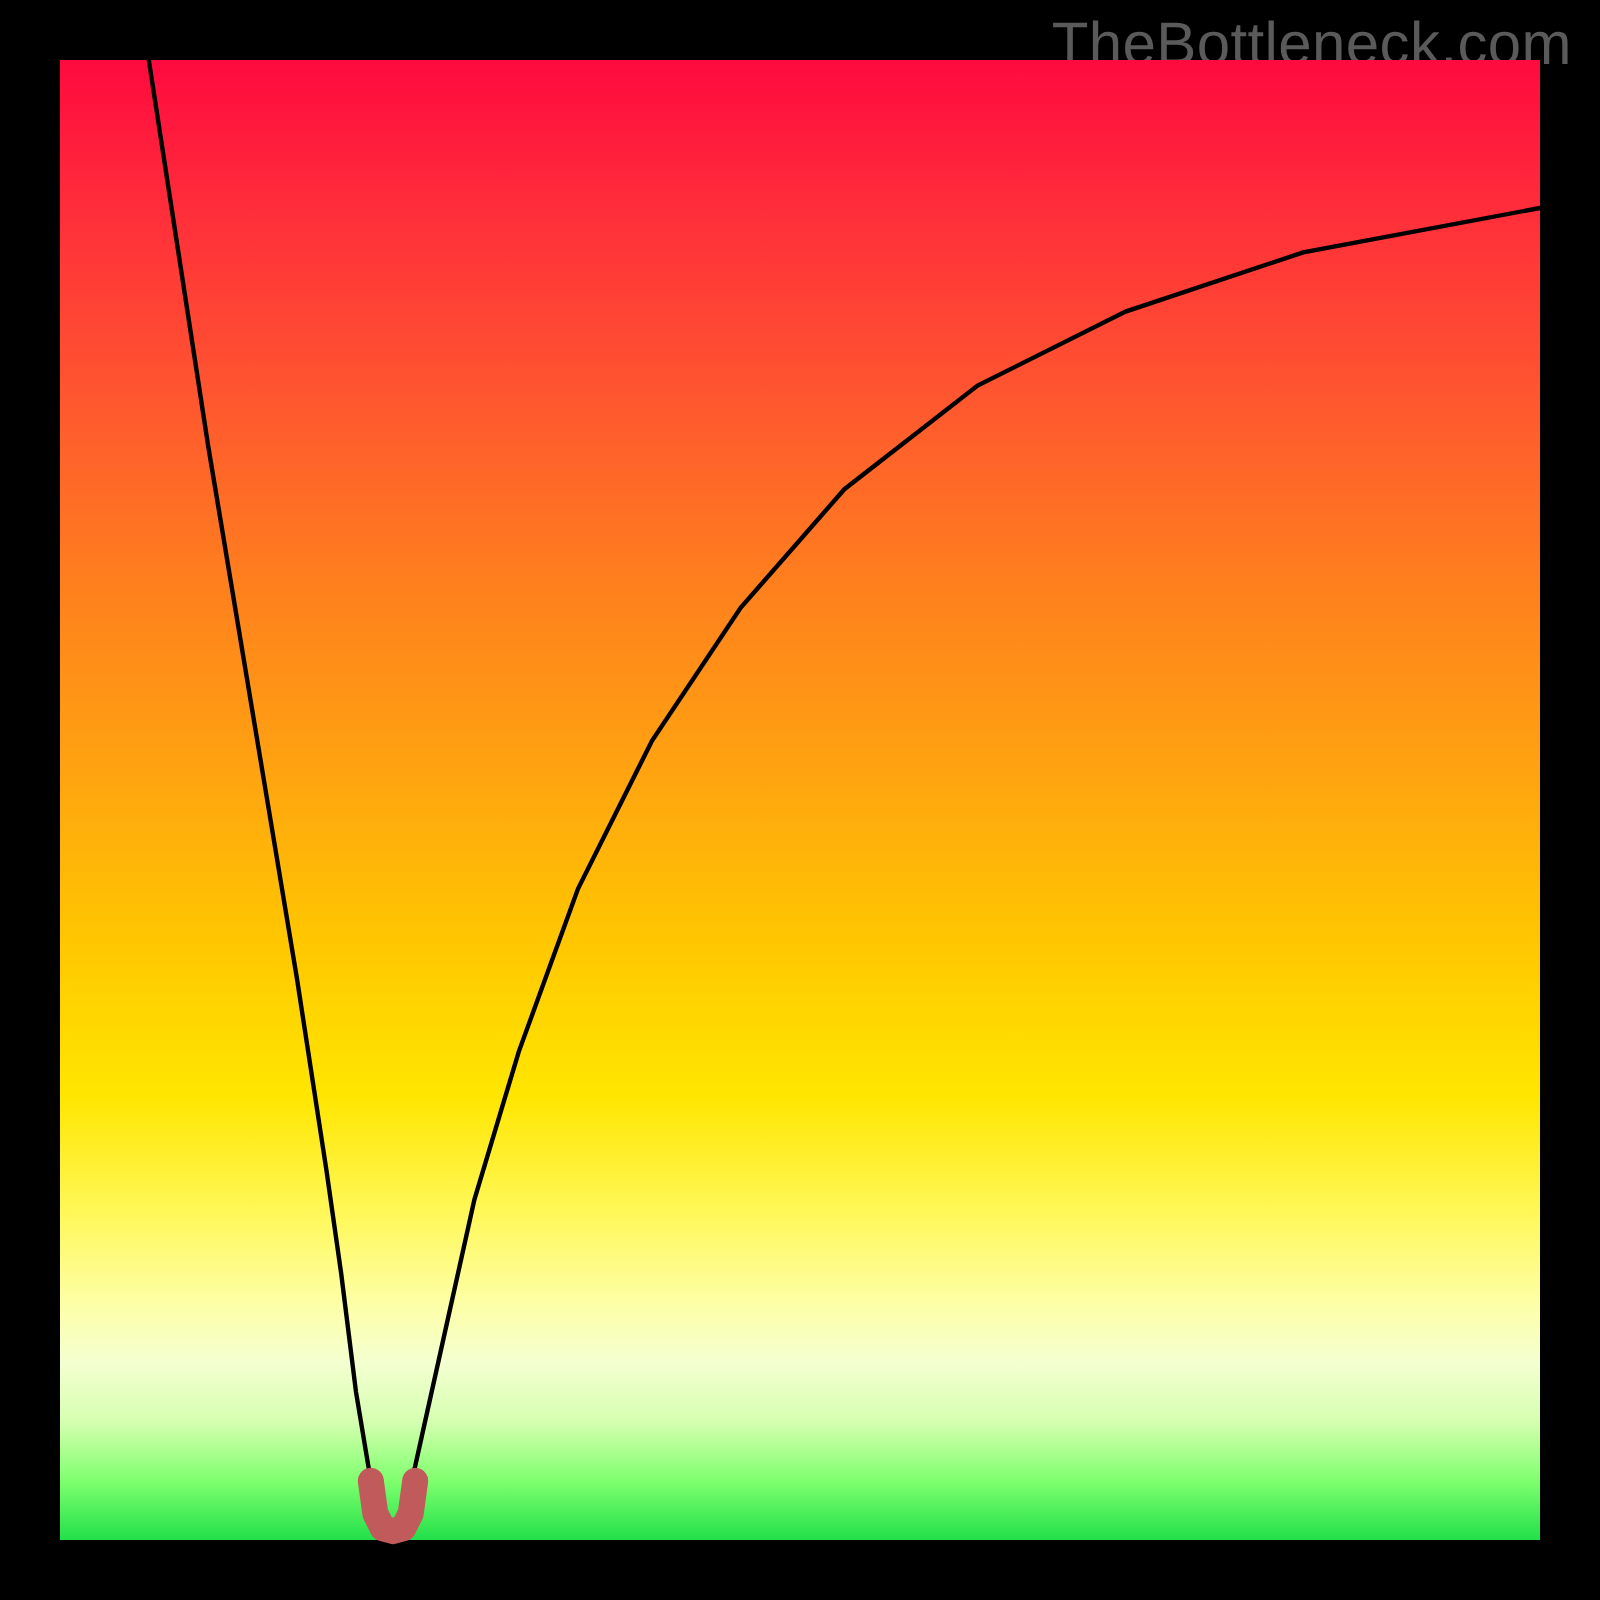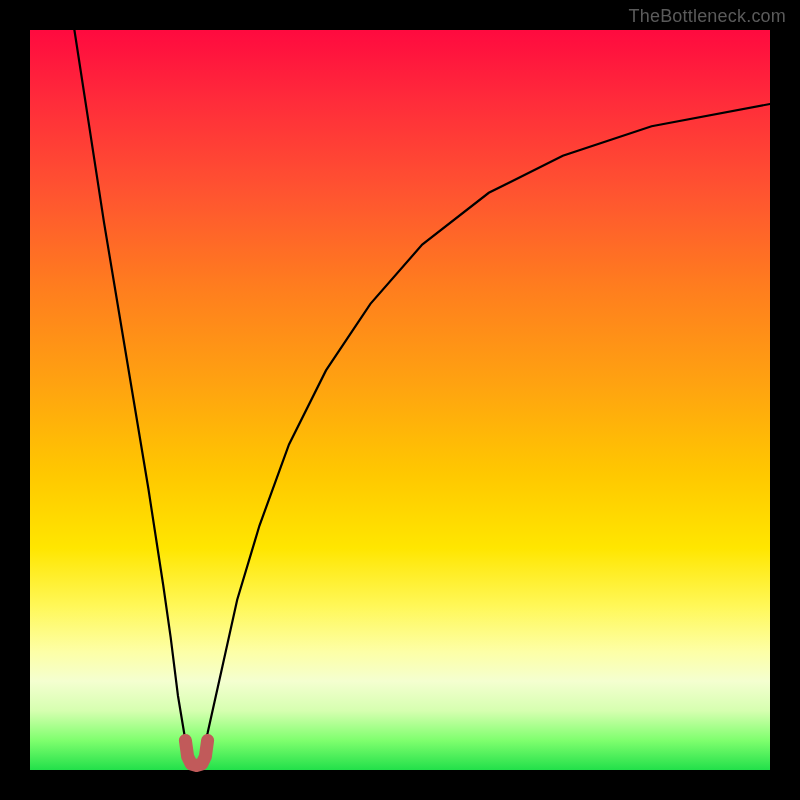--- a/index.html
+++ b/index.html
@@ -39,21 +39,21 @@
       #d6ffb0 92%,
       #7fff6e 96%,
       #22e04a 100%
     );
   }
   .watermark {
     position: absolute;
     top: 6px;
     right: 14px;
     color: #5a5a5a;
-    font-size: 18px;
+    font-size: 30px;
     letter-spacing: 0.2px;
     font-weight: 400;
     user-select: none;
   }
   svg.curve {
     position: absolute;
     left: 0;
     top: 0;
     width: 740px;
     height: 740px;

